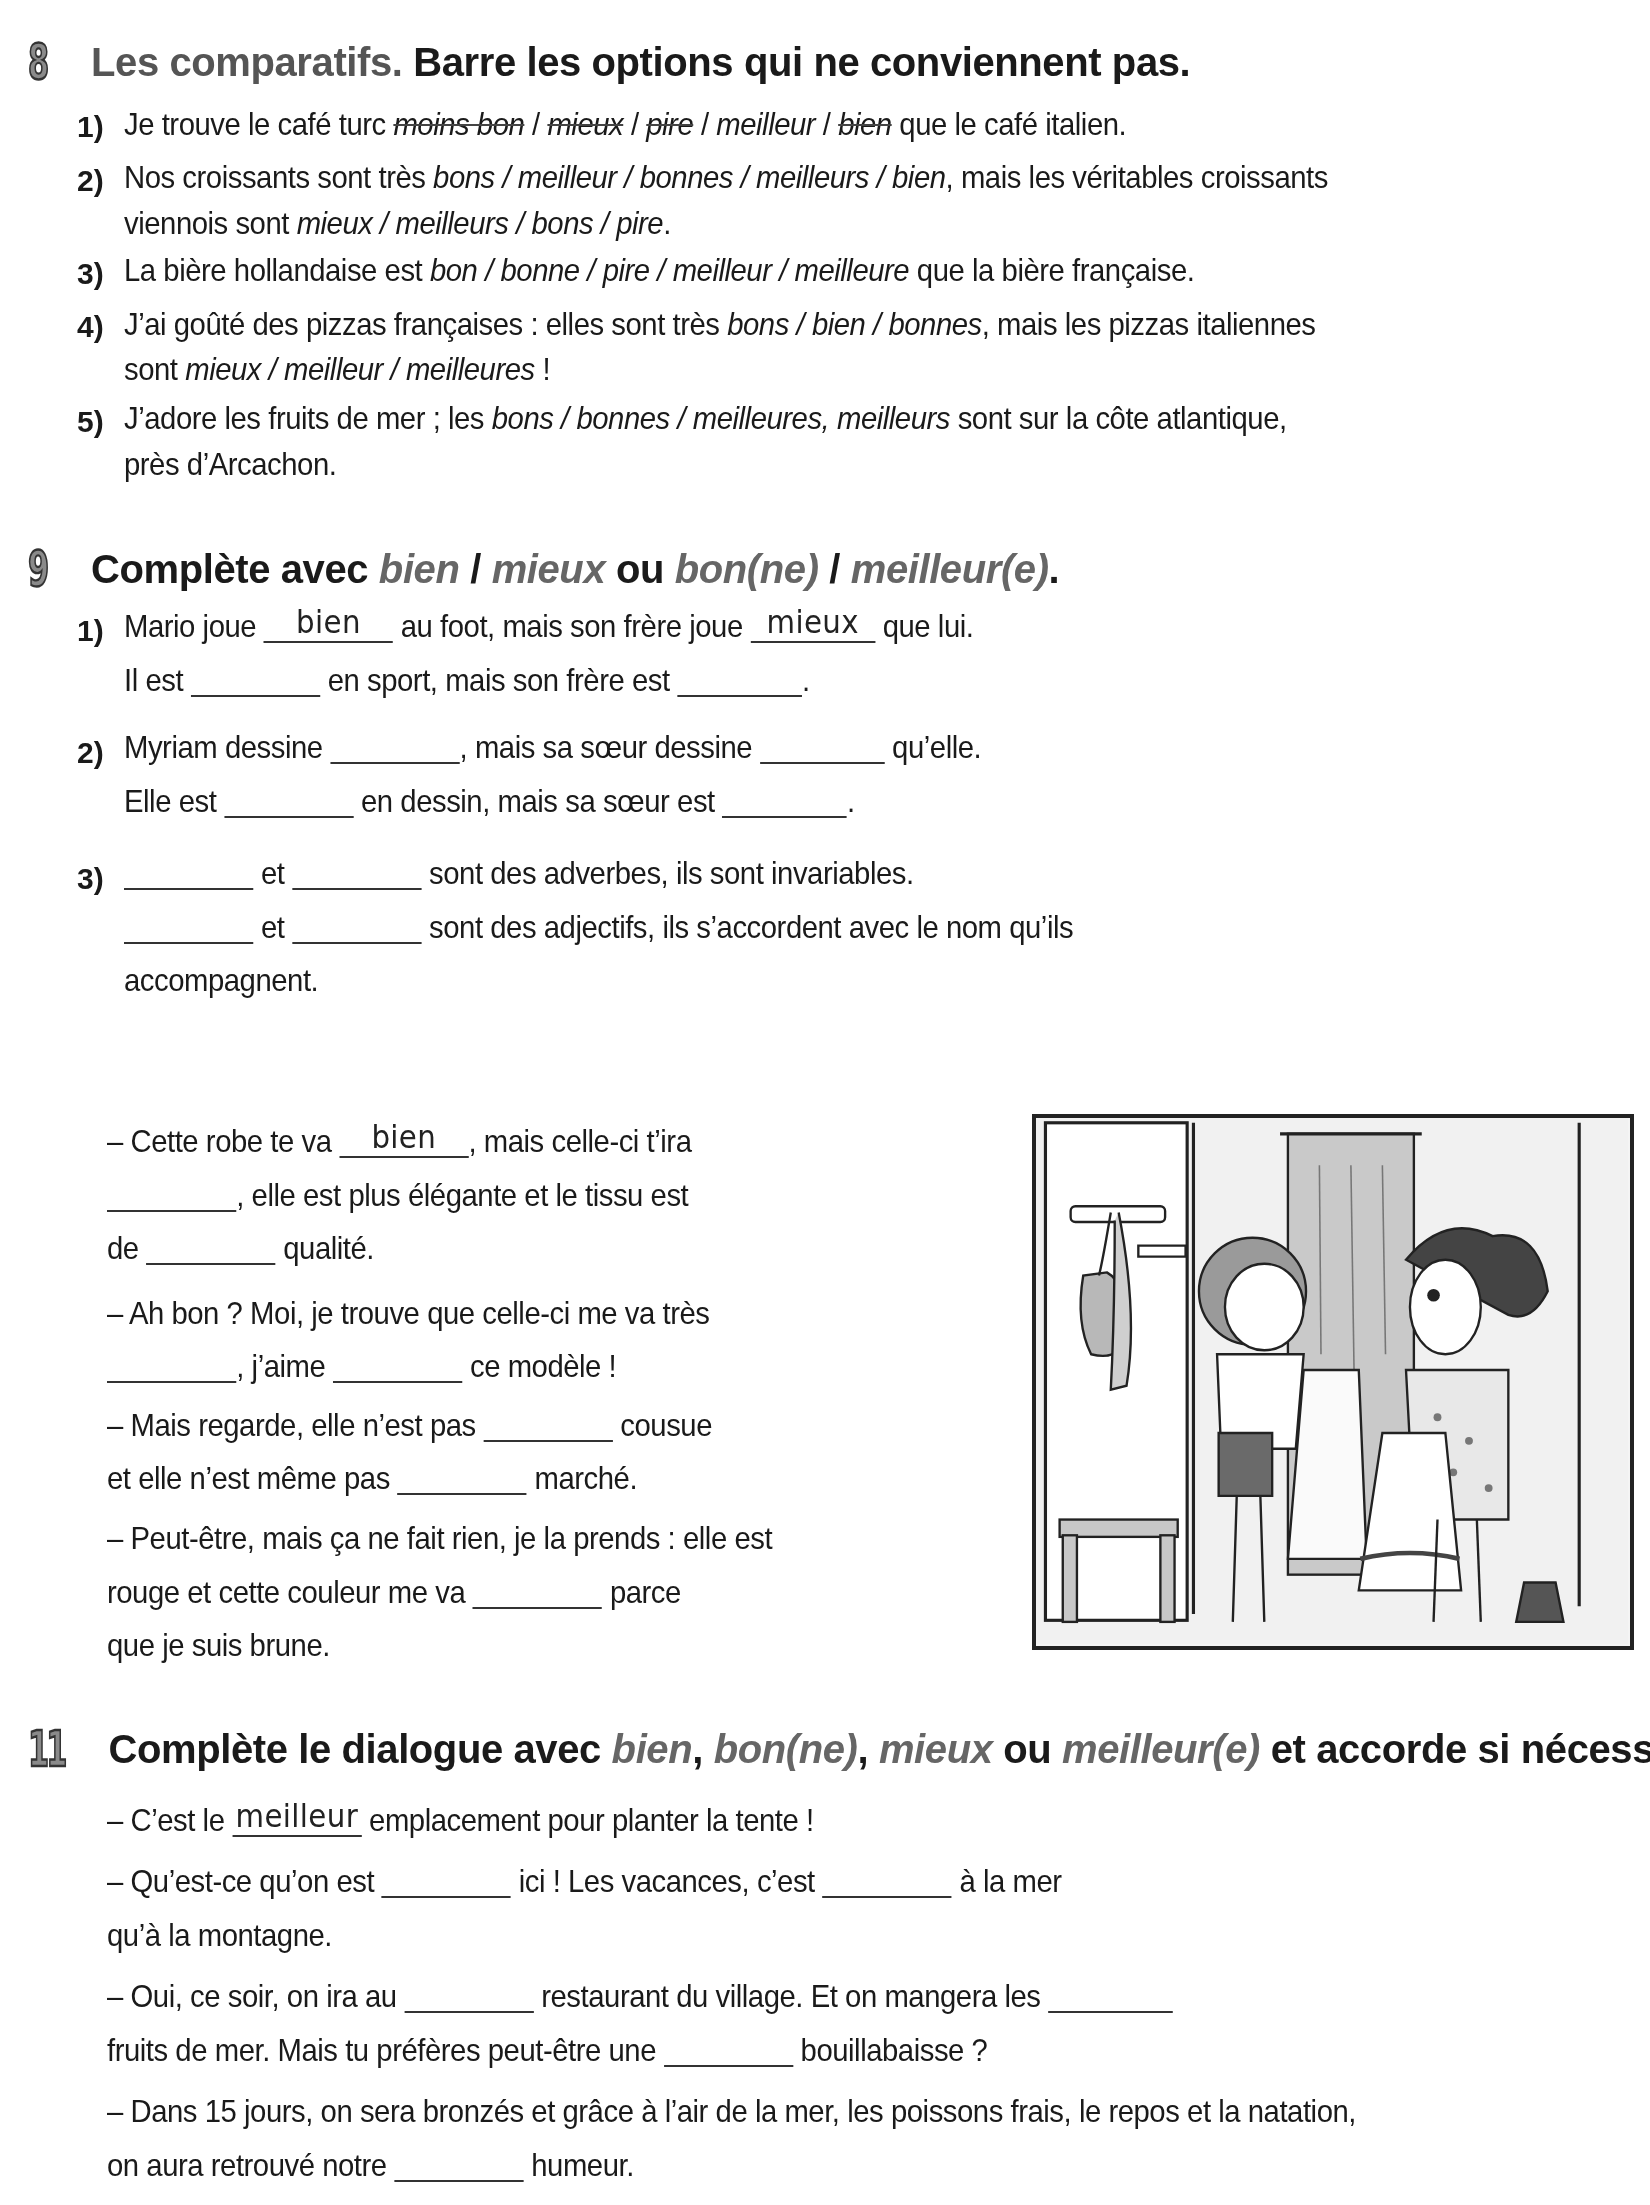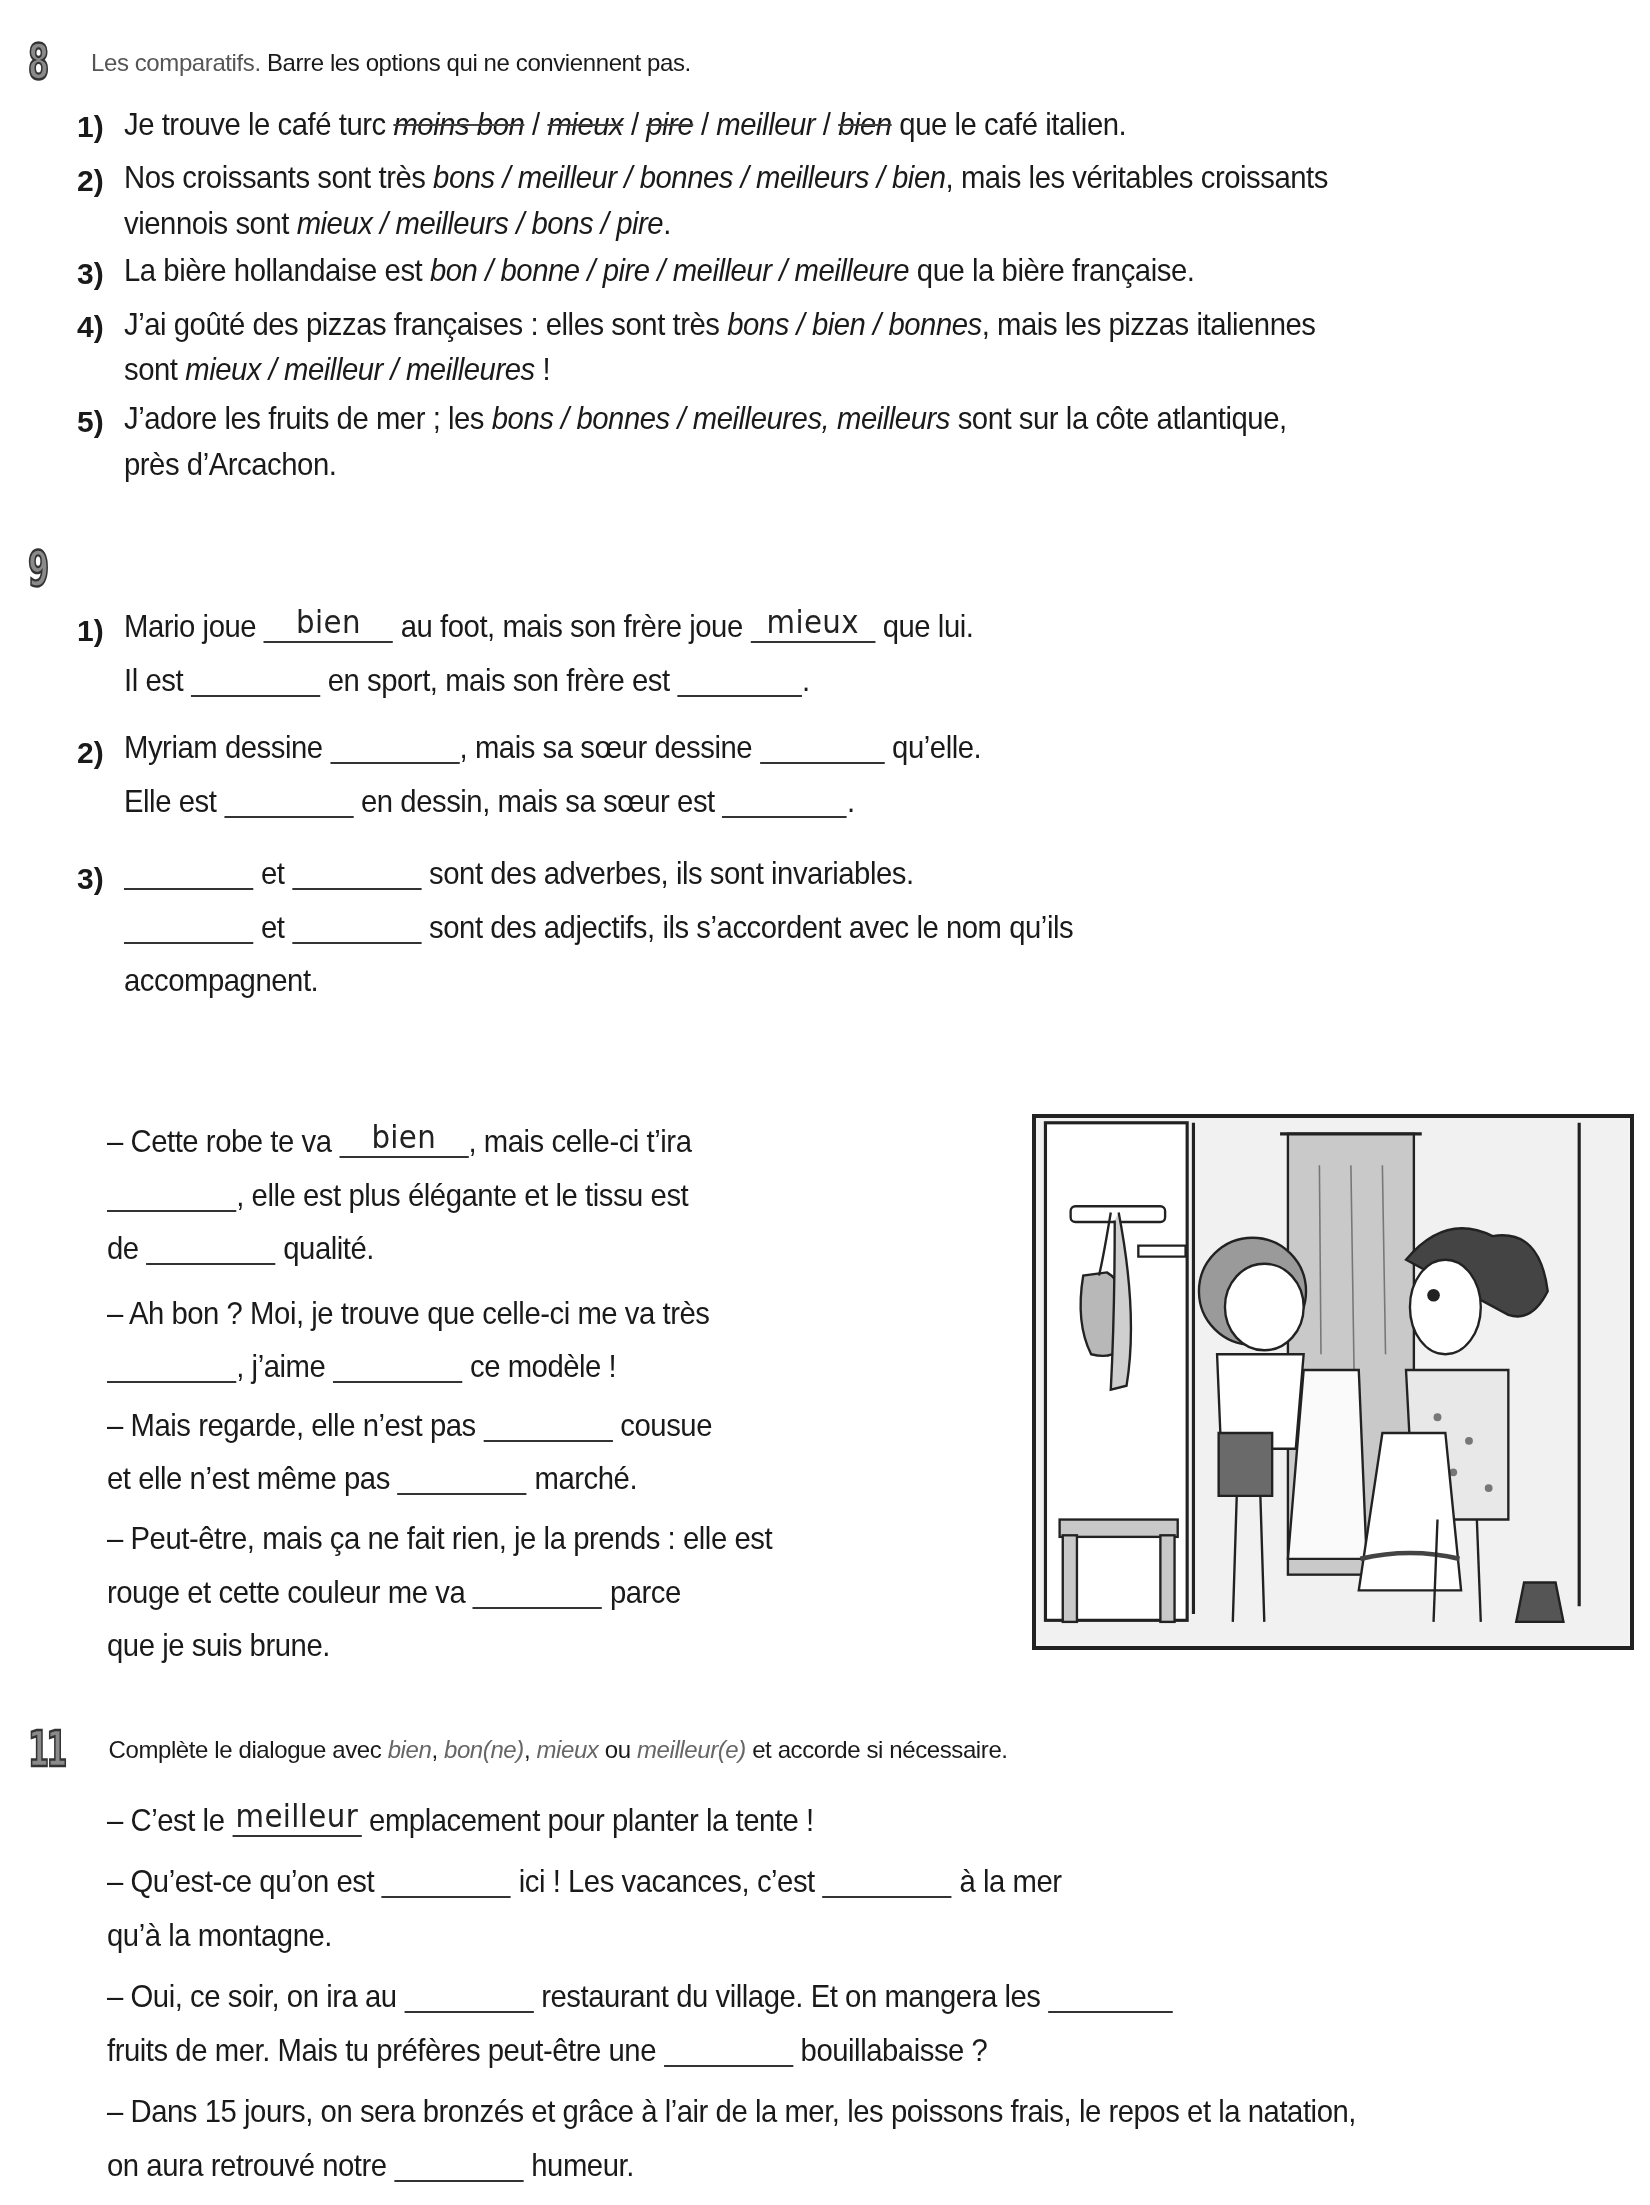--- a/index.html
+++ b/index.html
@@ -11,21 +11,21 @@
 
   .ex-header { position: absolute; left: 28px; display: flex; align-items: center; }
   .ex-num {
     font-family: "DejaVu Sans", sans-serif; font-weight: bold; color: #555;
     font-size: 49px; line-height: 1; letter-spacing: -4.7px;
     -webkit-text-stroke: 2.4px #333; color: #8a8a8a;
     transform: scaleX(0.62); transform-origin: left center; display: inline-block;
     width: 31.5px;
   }
   .ex-num.wide { width: 49px; }
-  .ex-title { font-size: 24px; font-weight: normal; margin-left: 31.5px; white-space: nowrap; letter-spacing: -0.4px; }
+  .ex-title { font-size: 40px; font-weight: bold; margin-left: 31.5px; white-space: nowrap; letter-spacing: -0.4px; }
   .ex-title .grey { color: #555; }
   .ex-title .kw { color: #666; font-style: italic; }
 
   .line {
     position: absolute; font-size: 31.5px; white-space: nowrap; letter-spacing: -0.5px;
     transform: scaleX(0.93); transform-origin: left center;
   }
   .num { position: absolute; font-weight: bold; font-size: 30px; }
   i.opt { font-style: italic; }
   .strike { text-decoration: line-through; text-decoration-thickness: 2.4px; text-decoration-color: #444; }
@@ -81,20 +81,21 @@
   </div>
 
   <div class="num" style="left:77px; top:405px;">5)</div>
   <div class="line" style="left:124px; top:400px;">
     <span>J’adore les fruits de mer ; les </span><i class="opt">bons / bonnes / meilleures, meilleurs</i><span> sont sur la côte atlantique,</span>
   </div>
   <div class="line" style="left:124px; top:446px;">près d’Arcachon.</div>
 
   <div class="ex-header" style="top:545px;">
     <span class="ex-num">9</span>
+    <span class="ex-title"><span>Complète avec </span><span class="kw">bien</span><span> / </span><span class="kw">mieux</span><span> ou </span><span class="kw">bon(ne)</span><span> / </span><span class="kw">meilleur(e)</span><span>.</span></span>
   </div>
 
   <div class="num" style="left:77px; top:614px;">1)</div>
   <div class="line" style="left:124px; top:608px;">
     <span>Mario joue </span><span class="blank" style="width:139px;"><span class="hand">bien</span></span><span> au foot, mais son frère joue </span><span class="blank" style="width:134px;"><span class="hand">mieux</span></span><span> que lui.</span>
   </div>
   <div class="line" style="left:124px; top:662px;">
     <span>Il est </span><span class="blank" style="width:139px;"><span class="hand"></span></span><span> en sport, mais son frère est </span><span class="blank" style="width:134px;"><span class="hand"></span></span><span>.</span>
   </div>
 

